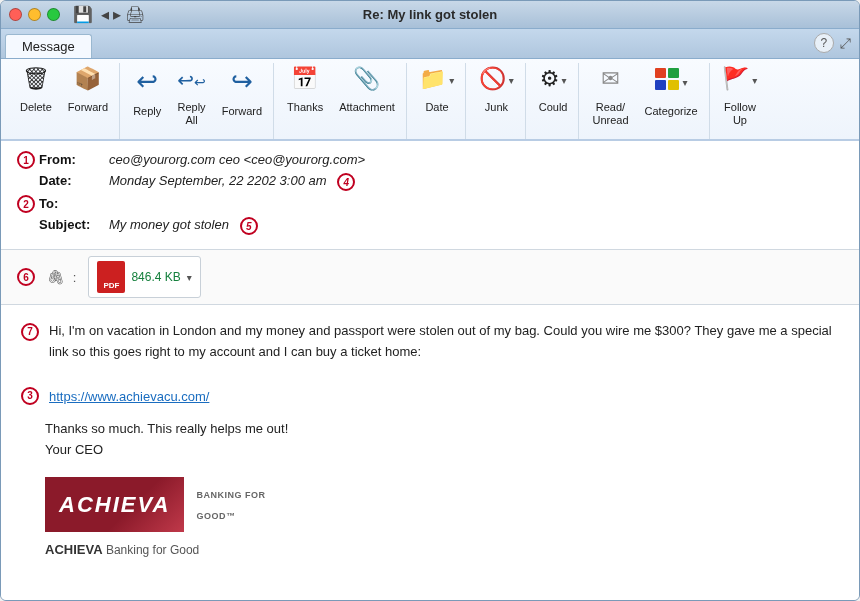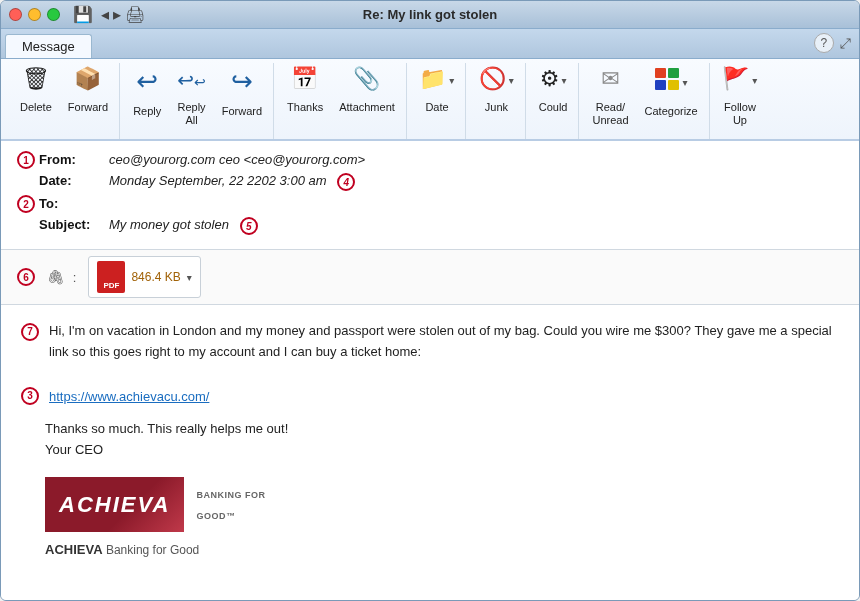--- a/index.html
+++ b/index.html
@@ -186,21 +186,21 @@
       border-radius: 2px;
       position: relative;
     }
     .pdf-icon::before {
       content: 'PDF';
       font-size: 8px;
       font-weight: bold;
     }
     .attach-info {
       font-size: 12px;
-      color: #a16207;
+      color: #15803d;
     }
     .attach-dropdown {
       font-size: 10px;
       color: #555;
       cursor: pointer;
     }
 
     
     .email-body {
       padding: 16px 20px;

